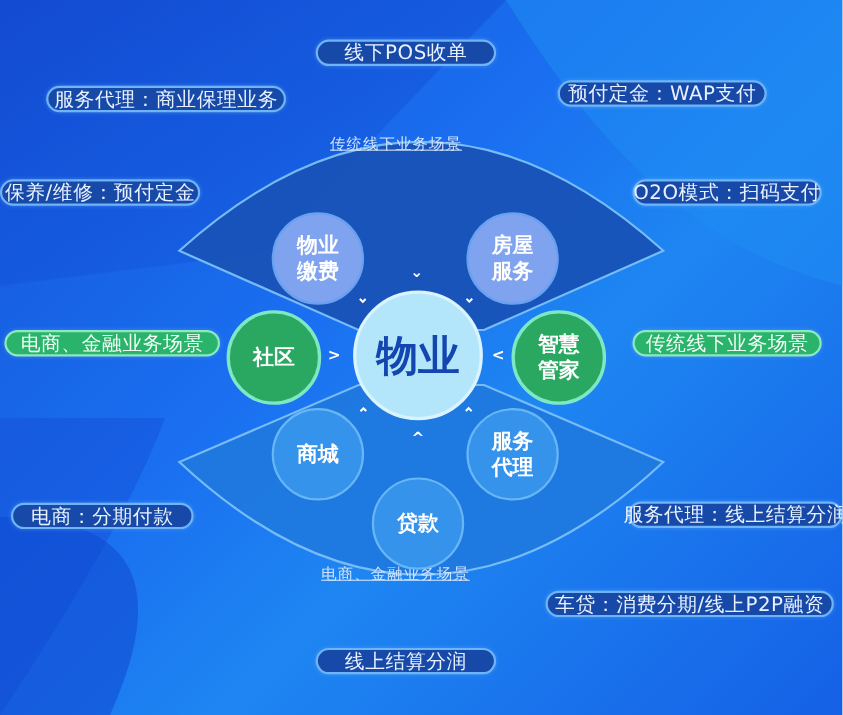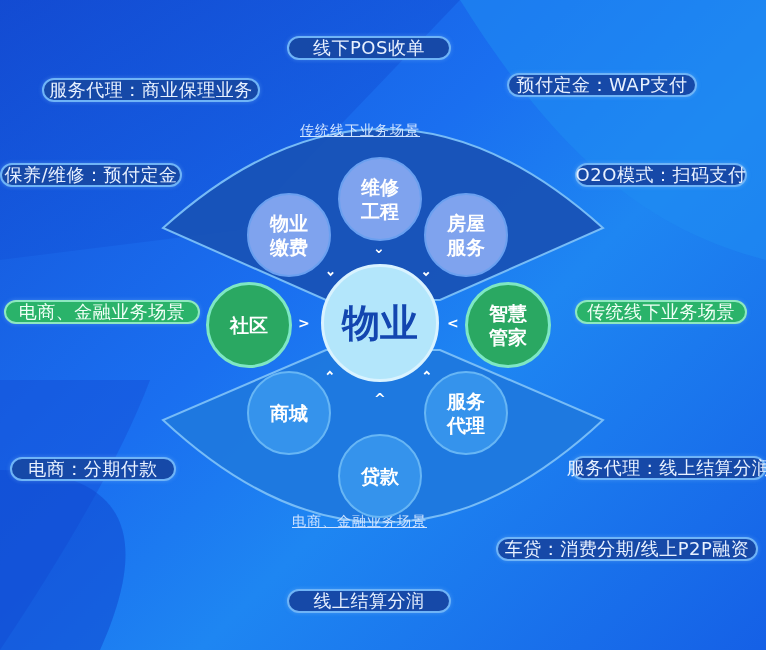--- a/index.html
+++ b/index.html
@@ -101,22 +101,20 @@
   <div class="pill green" style="left:4px; top:300px; width:196px;">电商、金融业务场景</div>
   <div class="pill green" style="left:575px; top:300px; width:172px;">传统线下业务场景</div>
 
   <div class="pill" style="left:10px; top:457px; width:166px;">电商：分期付款</div>
   <div class="pill" style="left:571px; top:456px; width:195px;">服务代理：线上结算分润</div>
   <div class="pill" style="left:496px; top:537px; width:262px;">车贷：消费分期/线上P2P融资</div>
   <div class="pill" style="left:287px; top:589px; width:164px;">线上结算分润</div>
 
   <div class="circle top" style="left:247px; top:193px;">物业
 缴费</div>
-  <div class="circle top" style="left:338px; top:157px;">维修
-工程</div>
   <div class="circle top" style="left:424px; top:193px;">房屋
 服务</div>
 
   <div class="circle bottom" style="left:247px; top:371px;">商城</div>
   <div class="circle bottom" style="left:338px; top:434px;">贷款</div>
   <div class="circle bottom" style="left:424px; top:371px;">服务
 代理</div>
 
   <div class="circle green" style="left:206px; top:282px;">社区</div>
   <div class="circle green" style="left:465px; top:282px;">智慧

